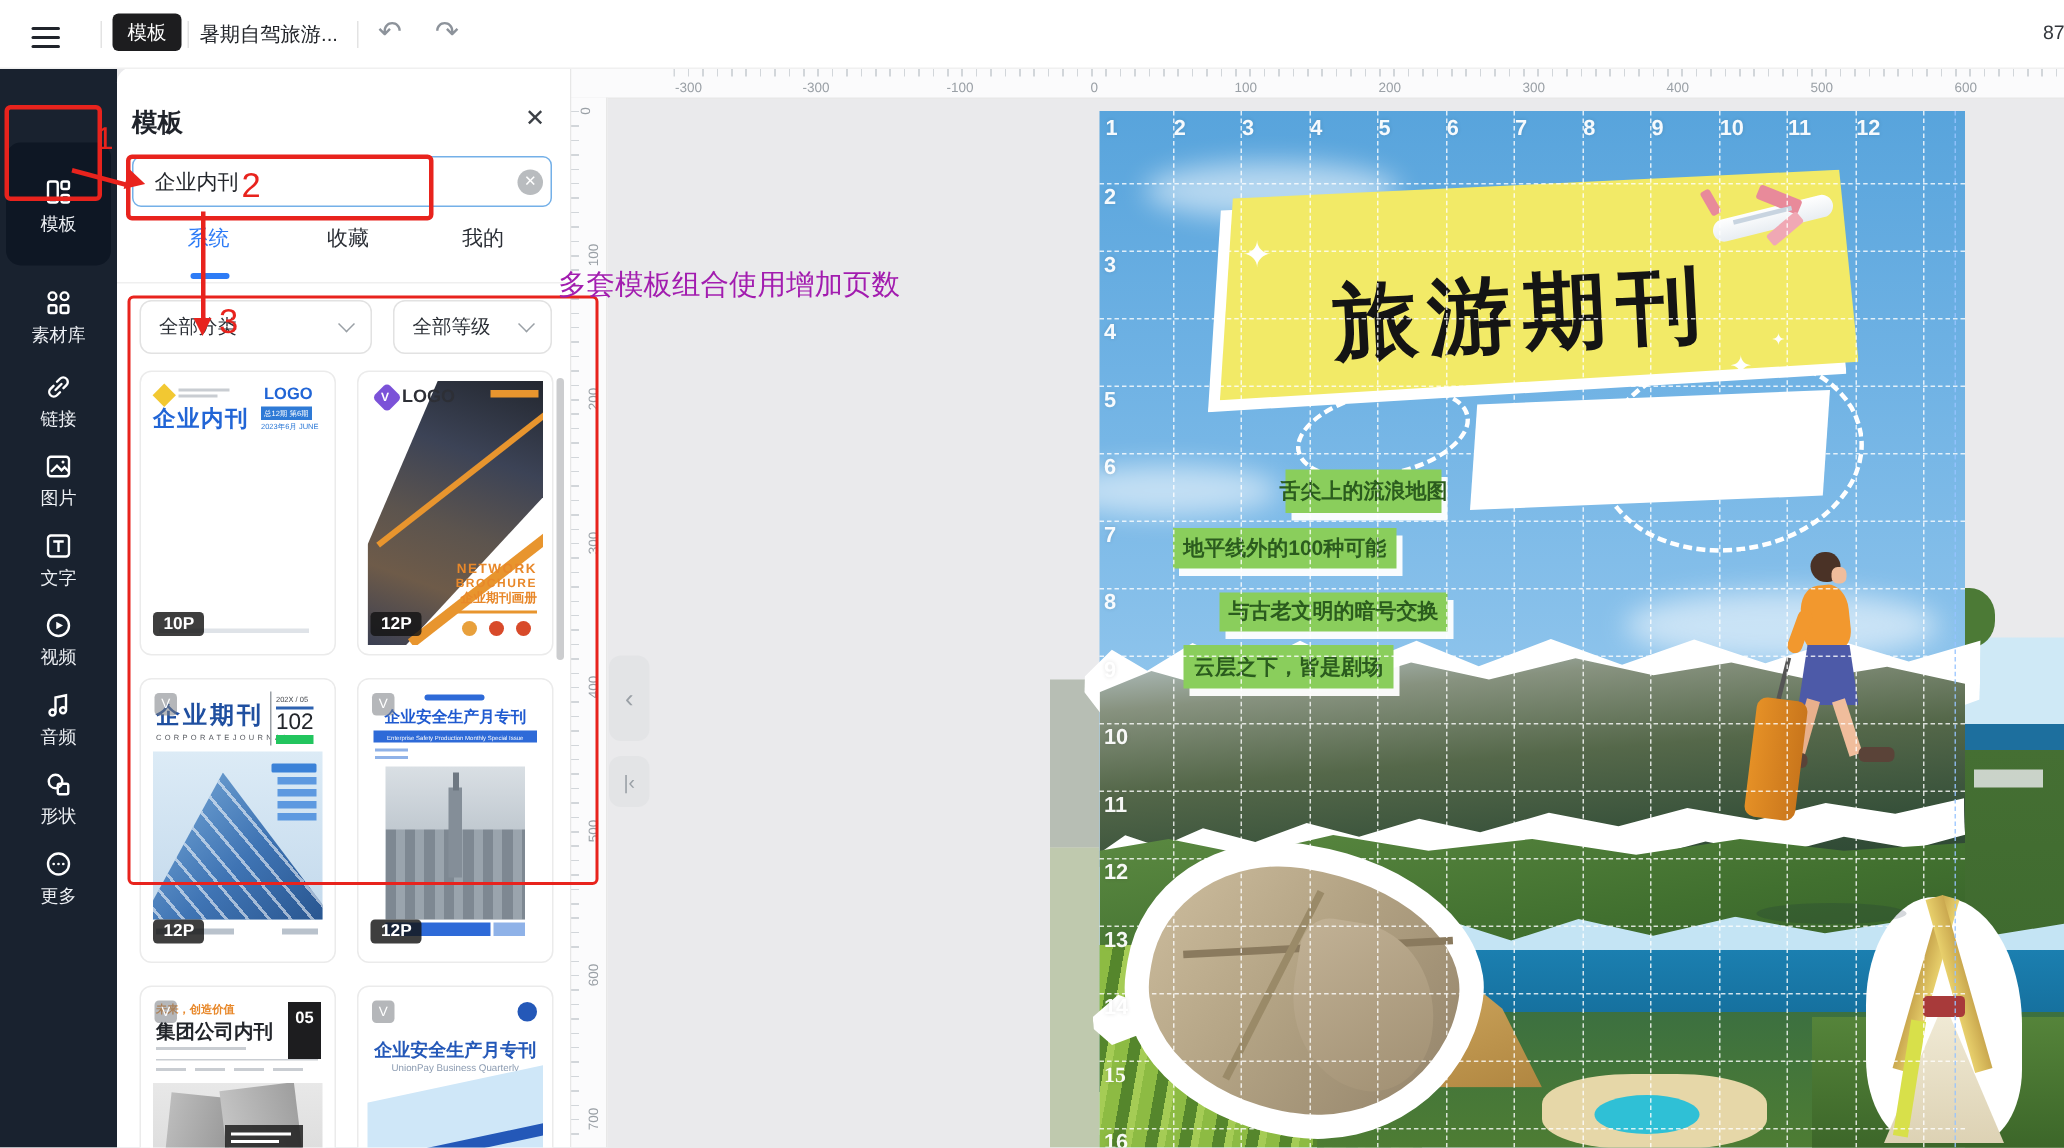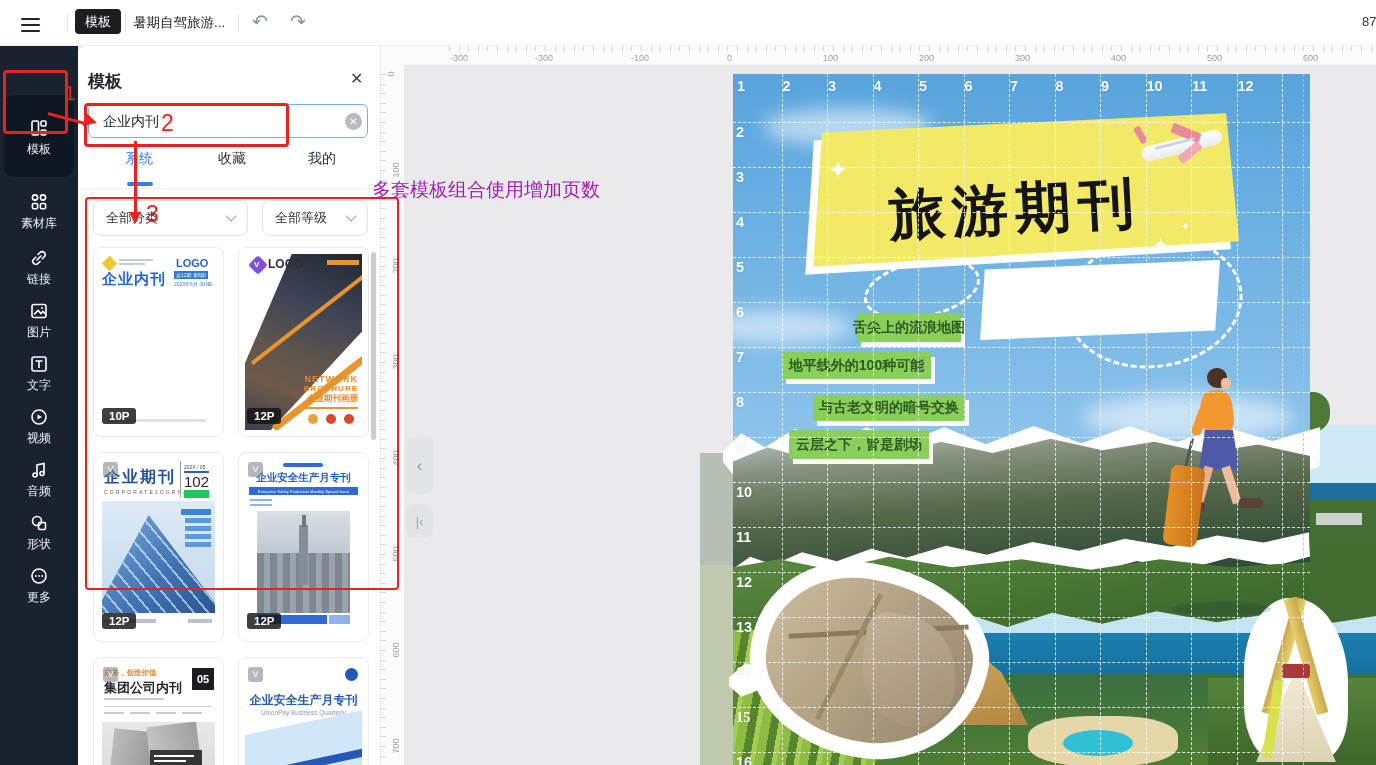--- a/index.html
+++ b/index.html
@@ -253,21 +253,21 @@
       <div class="badge">12P</div>
     </div>
   </div>
 
   <div class="card abs" style="left:15px;top:407px;">
     <div class="thumb">
       <div class="vmark">V</div>
       <div class="abs" style="left:4px;top:8px;font-size:16px;font-weight:bold;color:#1f4fa0;font-family:'Liberation Serif',serif;letter-spacing:2px;">企业期刊</div>
       <div class="abs" style="left:4px;top:30px;font-size:5px;letter-spacing:2.2px;color:#55585e;">CORPORATEJOURNAL</div>
       <div class="abs" style="left:84px;top:5px;font-size:5px;color:#44474d;">202X / 05</div>
-      <div class="abs" style="left:84px;top:12px;font-size:15px;color:#23262b;border-top:2px solid #2e62b0;border-bottom:8px solid #22c55e;">102</div>
+      <div class="abs" style="left:84px;top:12px;font-size:15px;color:#23262b;border-top:2px solid #2e62b0;border-bottom:6px solid #22c55e;">102</div>
       <div class="abs" style="left:80px;top:2px;width:1px;height:36px;background:#9aa0a6;"></div>
       <div class="abs" style="left:2px;top:42px;width:113px;height:112px;overflow:hidden;background:linear-gradient(180deg,#dcebf6 0%,#c3d9ec 100%);">
         <div class="abs" style="left:-8px;top:14px;width:130px;height:100px;clip-path:polygon(0 100%,42% 0,100% 100%);
              background:linear-gradient(135deg,#7fb0dc 0%,#3f74b4 55%,#27538c 100%);"></div>
         <div class="abs" style="left:-8px;top:14px;width:130px;height:100px;clip-path:polygon(0 100%,42% 0,100% 100%);
              background:repeating-linear-gradient(50deg,rgba(255,255,255,.55) 0 2px,transparent 2px 11px);"></div>
         <div class="abs" style="right:4px;top:8px;width:30px;height:6px;background:#3b82d8;border-radius:1px;"></div>
         <div class="abs" style="right:4px;top:17px;width:26px;height:5px;background:#5d99e0;"></div>
         <div class="abs" style="right:4px;top:25px;width:26px;height:5px;background:#5d99e0;"></div>
         <div class="abs" style="right:4px;top:33px;width:26px;height:5px;background:#5d99e0;"></div>
@@ -296,21 +296,21 @@
       <div class="abs" style="left:84px;top:156px;width:21px;height:9px;background:#8fb2e8;"></div>
       <div class="badge">12P</div>
     </div>
   </div>
 
   <div class="card abs" style="left:15px;top:612px;">
     <div class="thumb">
       <div class="vmark">V</div>
       <div class="abs" style="left:4px;top:4px;font-size:7.5px;color:#e8882a;font-weight:bold;">未来，创造价值</div>
       <div class="abs" style="left:4px;top:15px;font-size:13px;font-weight:bold;color:#23262b;">集团公司内刊</div>
-      <div class="abs" style="right:3px;top:4px;width:22px;height:22px;background:#1d1d1f;color:#fff;font-size:11px;font-weight:bold;text-align:center;line-height:22px;">05</div>
+      <div class="abs" style="right:3px;top:4px;width:22px;height:38px;background:#1d1d1f;color:#fff;font-size:11px;font-weight:bold;text-align:center;line-height:22px;">05</div>
       <div class="tinybar" style="left:4px;top:34px;width:60px;"></div>
       <div class="tinybar" style="left:4px;top:42px;width:108px;height:1px;"></div>
       <div class="tinybar" style="left:4px;top:48px;width:20px;"></div>
       <div class="tinybar" style="left:30px;top:48px;width:20px;"></div>
       <div class="tinybar" style="left:56px;top:48px;width:20px;"></div>
       <div class="tinybar" style="left:82px;top:48px;width:20px;"></div>
       <div class="abs" style="left:2px;top:58px;width:113px;height:118px;overflow:hidden;background:linear-gradient(180deg,#e8e8e8 0%,#cdcdcd 100%);">
         <div class="abs" style="left:6px;top:8px;width:42px;height:120px;background:linear-gradient(100deg,#bdbdbd,#8c8c8c);transform:rotate(6deg);"></div>
         <div class="abs" style="left:52px;top:2px;width:50px;height:130px;background:linear-gradient(80deg,#d2d2d2,#9e9e9e);transform:rotate(-7deg);"></div>
         <div class="abs" style="left:48px;top:28px;width:52px;height:18px;background:rgba(30,30,30,.85);"></div>

